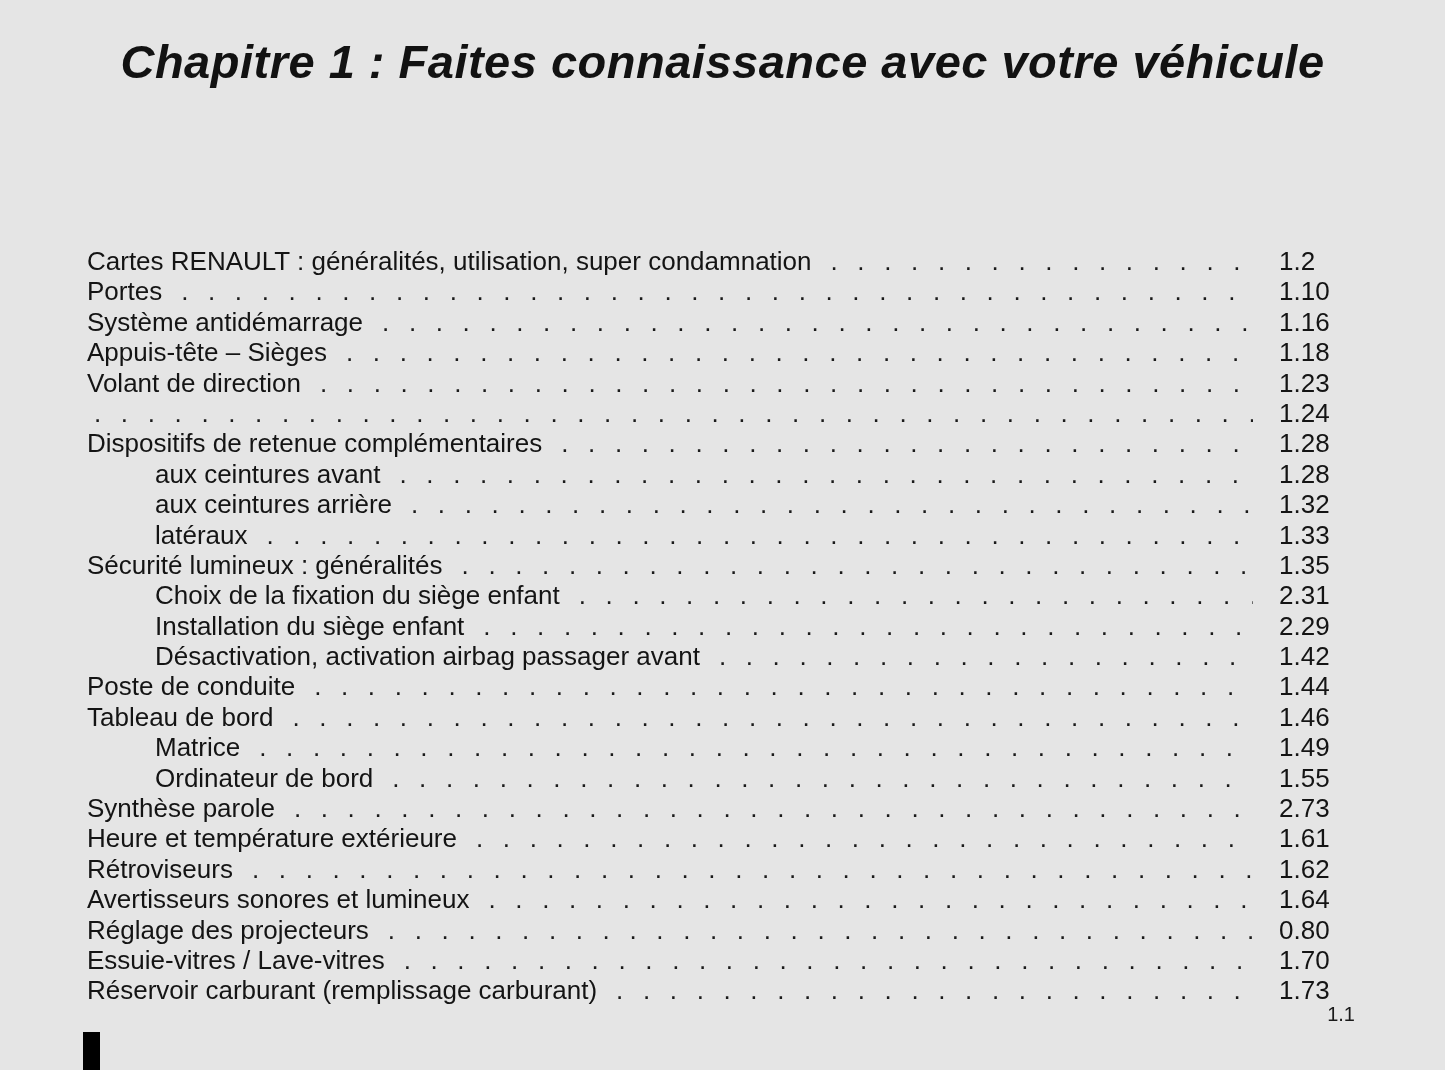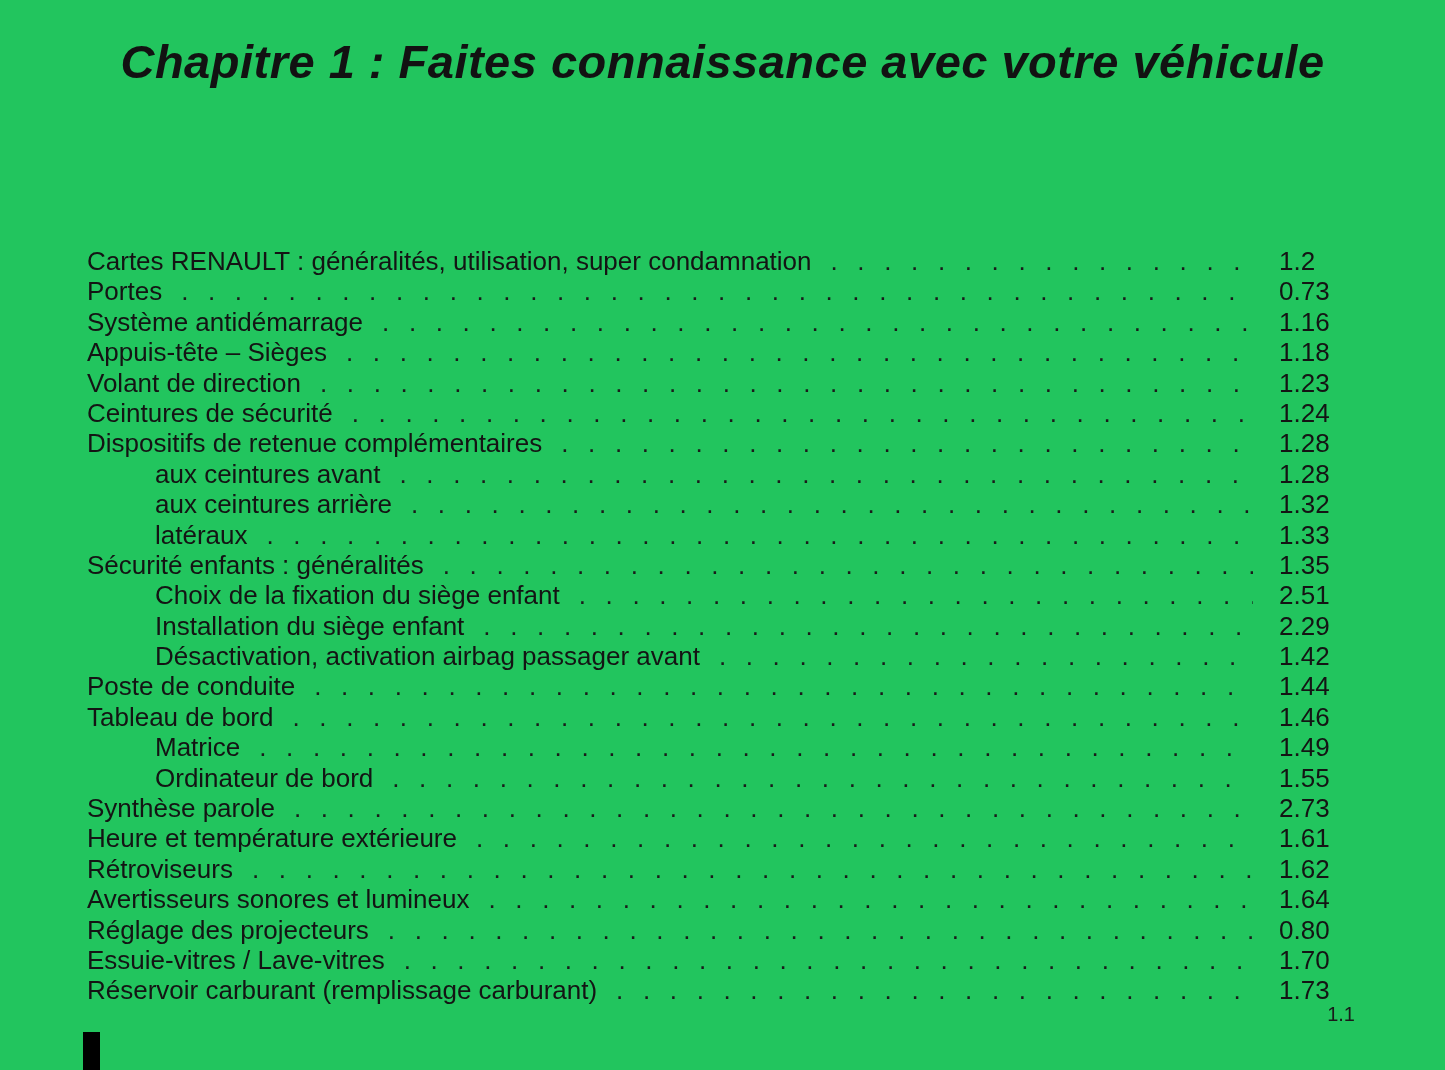--- a/index.html
+++ b/index.html
@@ -4,21 +4,21 @@
 <style>
   html, body {
     margin: 0;
     padding: 0;
     background: #ffffff;
   }
   .page {
     position: relative;
     width: 1445px;
     height: 1070px;
-    background: #22c55e;
+    background: #e5e5e5;
     overflow: hidden;
     font-family: "Liberation Sans", "DejaVu Sans", sans-serif;
     color: #141414;
   }
   .chapter-title {
     position: absolute;
     top: 34px;
     left: 0;
     width: 100%;
     margin: 0;
@@ -92,39 +92,38 @@
 
   <div class="toc">
       <div class="toc-row">
         <span class="toc-label">Cartes RENAULT : généralités, utilisation, super condamnation</span>
         <span class="toc-dots"></span>
         <span class="toc-page">1.2</span>
       </div>
       <div class="toc-row">
         <span class="toc-label">Portes</span>
         <span class="toc-dots"></span>
-        <span class="toc-page">0.73</span>
+        <span class="toc-page">1.10</span>
       </div>
       <div class="toc-row">
         <span class="toc-label">Système antidémarrage</span>
         <span class="toc-dots"></span>
         <span class="toc-page">1.16</span>
       </div>
       <div class="toc-row">
         <span class="toc-label">Appuis-tête – Sièges</span>
         <span class="toc-dots"></span>
         <span class="toc-page">1.18</span>
       </div>
       <div class="toc-row">
         <span class="toc-label">Volant de direction</span>
         <span class="toc-dots"></span>
         <span class="toc-page">1.23</span>
       </div>
       <div class="toc-row">
-        <span class="toc-label">Ceintures de sécurité</span>
         <span class="toc-dots"></span>
         <span class="toc-page">1.24</span>
       </div>
       <div class="toc-row">
         <span class="toc-label">Dispositifs de retenue complémentaires</span>
         <span class="toc-dots"></span>
         <span class="toc-page">1.28</span>
       </div>
       <div class="toc-row indent">
         <span class="toc-label">aux ceintures avant</span>
@@ -135,28 +134,28 @@
         <span class="toc-label">aux ceintures arrière</span>
         <span class="toc-dots"></span>
         <span class="toc-page">1.32</span>
       </div>
       <div class="toc-row indent">
         <span class="toc-label">latéraux</span>
         <span class="toc-dots"></span>
         <span class="toc-page">1.33</span>
       </div>
       <div class="toc-row">
-        <span class="toc-label">Sécurité enfants : généralités</span>
+        <span class="toc-label">Sécurité lumineux : généralités</span>
         <span class="toc-dots"></span>
         <span class="toc-page">1.35</span>
       </div>
       <div class="toc-row indent">
         <span class="toc-label">Choix de la fixation du siège enfant</span>
         <span class="toc-dots"></span>
-        <span class="toc-page">2.51</span>
+        <span class="toc-page">2.31</span>
       </div>
       <div class="toc-row indent">
         <span class="toc-label">Installation du siège enfant</span>
         <span class="toc-dots"></span>
         <span class="toc-page">2.29</span>
       </div>
       <div class="toc-row indent">
         <span class="toc-label">Désactivation, activation airbag passager avant</span>
         <span class="toc-dots"></span>
         <span class="toc-page">1.42</span>

